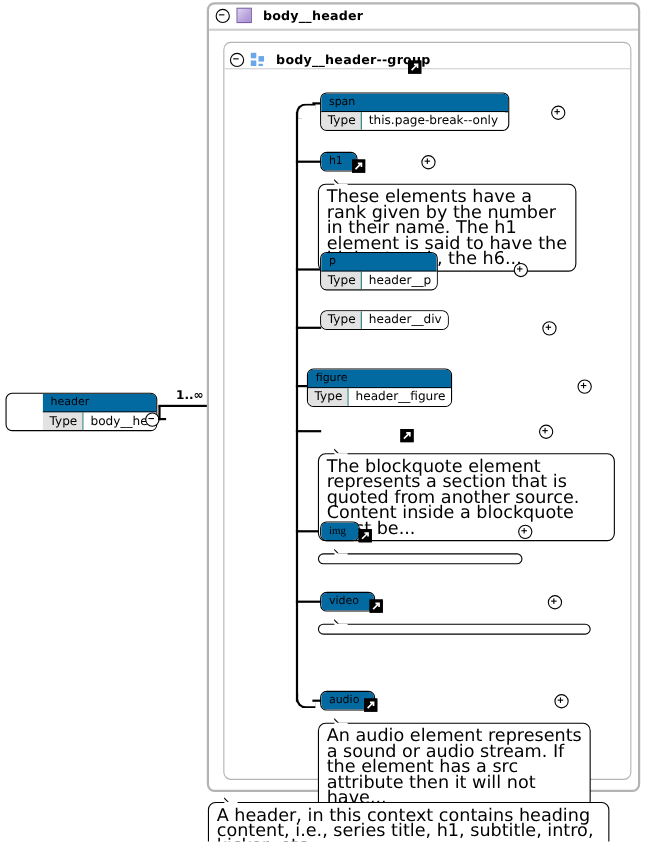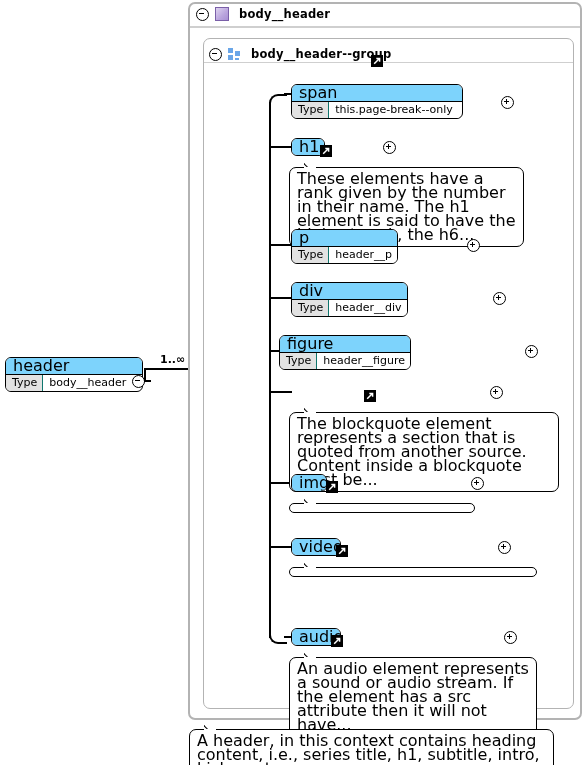--- a/index.html
+++ b/index.html
@@ -58,21 +58,21 @@
   .ico-group i.b{left:7px;top:3px;width:5px;height:5px;}
   .ico-group i.c{left:0;top:7px;width:5px;height:5px;}
   .ico-group i.d{left:7px;top:10px;width:4px;height:2px;}
 
   
   .node{
     position:absolute;border:1px solid #000;border-radius:6px;background:#fff;
     box-sizing:border-box;overflow:hidden;
   }
   .node .nm{
-    padding:1px 6px 1px 7px;font-size:16px;line-height:14px;white-space:nowrap;background:#7dd3fc;
+    padding:1px 6px 1px 7px;font-size:10px;line-height:14px;white-space:nowrap;background:#0369a1;
   }
   .node.two .nm{border-bottom:1px solid #000;}
   .node .tp{display:flex;font-size:11px;line-height:14px;}
   .node .tp .k{
     background:#e2e2e2;padding:1px 5px 1px 6px;border-right:1px solid #0f766e;white-space:nowrap;
   }
   .node .tp .v{background:#fff;padding:1px 6px 1px 6px;white-space:nowrap;}
 
   
   .node.one .nm{padding:1px 7px;}
@@ -120,21 +120,21 @@
   .card{
     position:absolute;font-size:11px;white-space:nowrap;
   }
 </style>
 </head>
 <body>
 
 
 
 
-<div class="node two" style="left:5px;top:357px;width:138px;">
+<div class="node two" style="left:5px;top:357px;width:138px;padding-left:33px;">
   <div class="nm">header</div>
   <div class="tp">
     <div class="k">Type</div>
     <div class="v">body__header</div>
   </div>
 </div>
 
 <div class="circ abs" style="left:132px;top:375px;"></div>
 
 
@@ -235,21 +235,20 @@
   <div class="nm">p</div>
   <div class="tp">
     <div class="k">Type</div>
     <div class="v">header__p</div>
   </div>
 </div>
 <div class="circ plus abs" style="left:401px;top:239px;"></div>
 
 
 <div class="node two" style="left:291px;top:282px;width:117px;">
-  <div class="nm">div</div>
   <div class="tp">
     <div class="k">Type</div>
     <div class="v">header__div</div>
   </div>
 </div>
 <div class="circ plus abs" style="left:410px;top:292px;"></div>
 
 
 <div class="node two" style="left:279px;top:335px;width:132px;">
   <div class="nm">figure</div>
@@ -270,21 +269,21 @@
   </svg>
 </div>
 <div class="circ plus abs" style="left:374px;top:386px;"></div>
 <div class="doc" style="left:289px;top:412px;width:270px;">
   <span class="tail"></span>
   <span class="tail-mask"></span>
   <span>The blockquote element represents a section that is quoted from another source. Content inside a blockquote must be...</span>
 </div>
 
 
-<div class="node one" style="left:291px;top:474px;width:36px;">
+<div class="node one" style="left:291px;top:474px;width:36px;font-family:Liberation Serif, serif;">
   <div class="nm">img</div>
 </div>
 <div class="docmark" style="left:326px;top:481px;">
   <svg width="10" height="10" viewBox="0 0 10 10">
     <path d="M2.2 7.8 L7.2 2.8 M4.3 2.5 L7.6 2.5 L7.6 5.8" stroke="#fff" stroke-width="1.5" fill="none"></path>
   </svg>
 </div>
 <div class="circ plus abs" style="left:339px;top:477px;"></div>
 <div class="doc" style="left:289px;top:503px;width:186px;">
   <span class="tail"></span>

